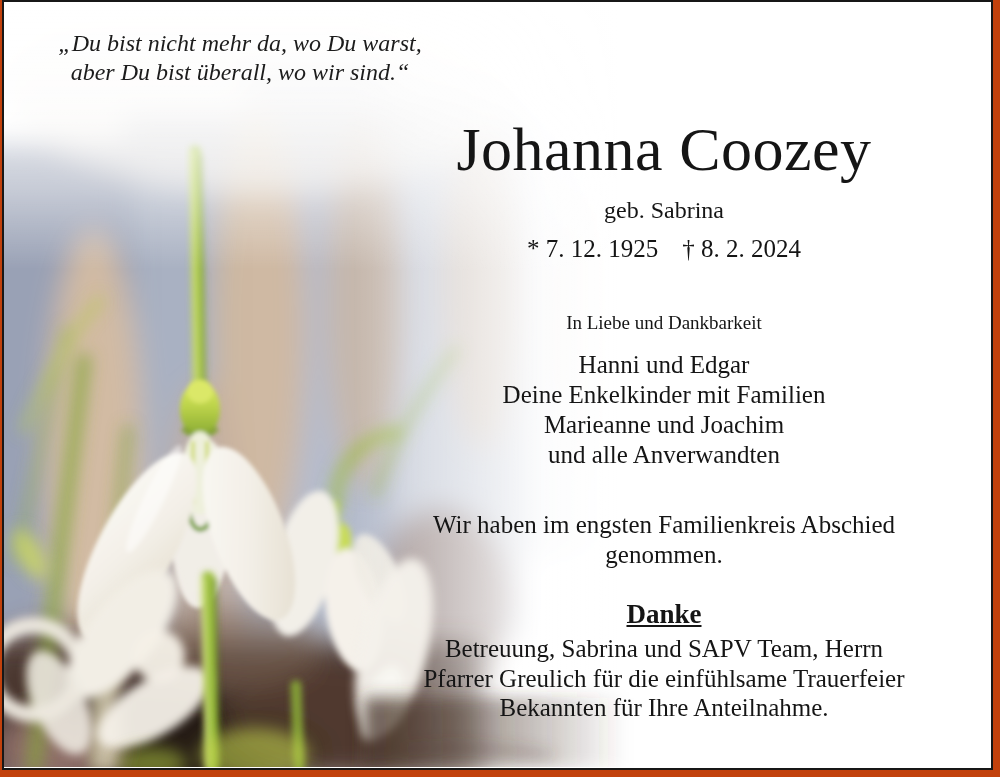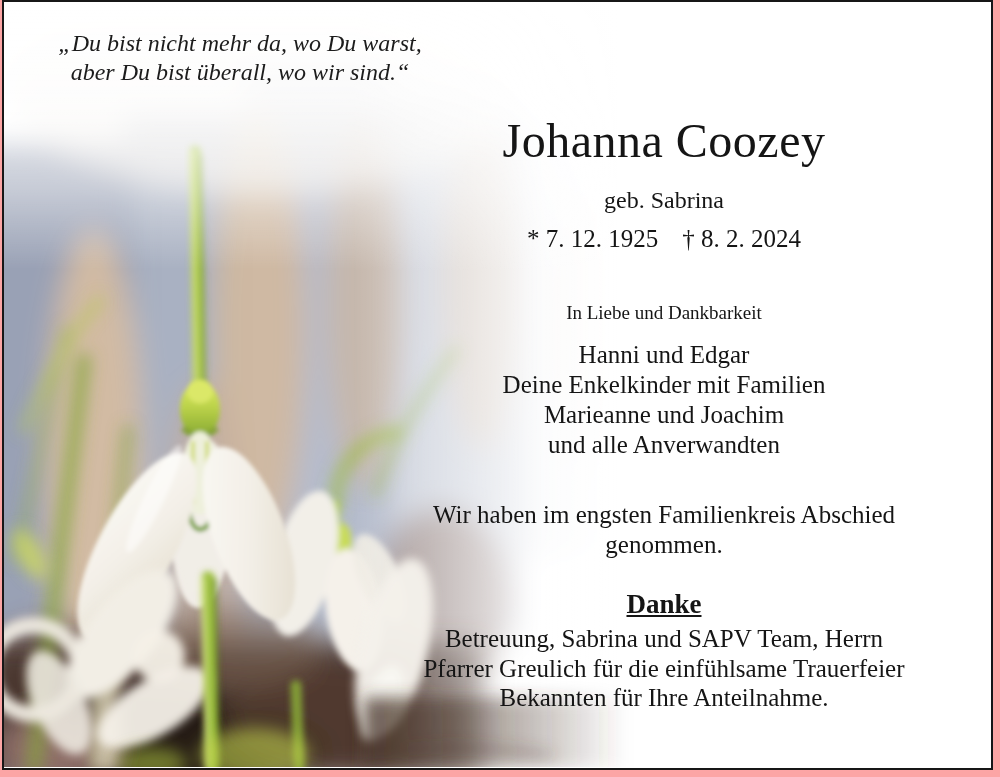--- a/index.html
+++ b/index.html
@@ -1,24 +1,24 @@
 <!DOCTYPE html>
 <html><head>
 <meta charset="utf-8">
 <style>
   html,body{margin:0;padding:0;background:#ffffff;}
-  .page{position:relative;width:1000px;height:777px;background:#fca5a5;overflow:hidden;
+  .page{position:relative;width:1000px;height:777px;background:#c2410c;overflow:hidden;
         font-family:"Liberation Serif","DejaVu Serif",serif;color:#151515;}
   .frame{position:absolute;left:2px;top:0;width:991px;height:770px;box-sizing:border-box;
          border:2.5px solid #171717;background:#ffffff;overflow:hidden;}
   .photo{position:absolute;left:0;top:0;width:660px;height:765px;display:block;}
   .quote{position:absolute;left:26px;top:27px;width:420px;text-align:center;
          font-style:italic;font-size:24px;line-height:29px;color:#1c1c1c;}
   .col{position:absolute;left:375px;top:100px;width:570px;text-align:center;}
-  .name{margin:0;font-size:48px;line-height:78px;font-weight:400;letter-spacing:0.5px;}
+  .name{margin:8px;font-size:62px;line-height:78px;font-weight:400;letter-spacing:0.5px;}
   .maiden{margin-top:6px;font-size:24px;line-height:28px;}
   .dates{margin-top:10px;font-size:25px;line-height:30px;display:flex;justify-content:center;gap:24px;}
   .intro{margin-top:44px;font-size:19px;line-height:30px;}
   .mourners{margin-top:12px;font-size:25px;line-height:30px;}
   .farewell{margin-top:40px;font-size:25px;line-height:30px;}
   .thanks-heading{margin-top:28px;font-size:27px;line-height:32px;font-weight:700;text-decoration:underline;}
   .thanks{margin-top:4px;font-size:25px;line-height:29.5px;}
 </style>
 </head>
 <body>

